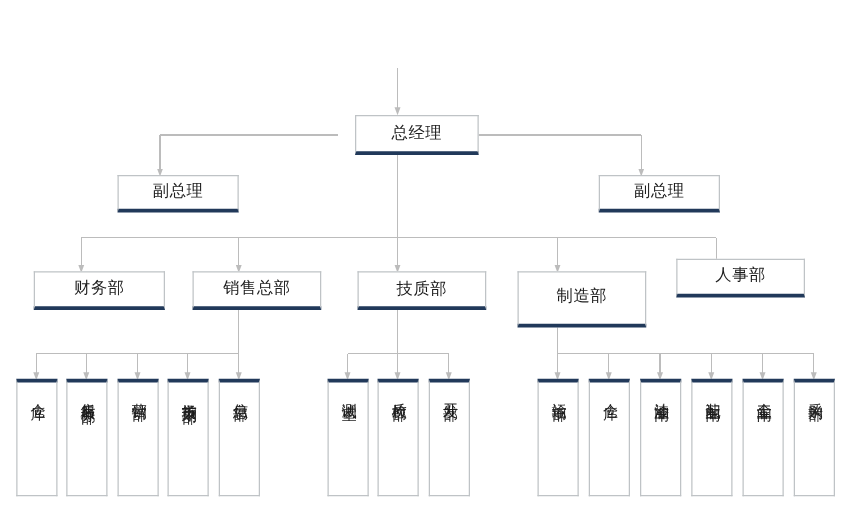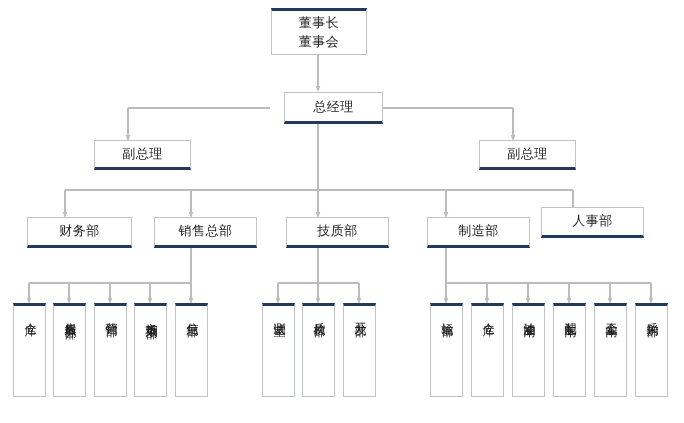--- a/index.html
+++ b/index.html
@@ -113,24 +113,20 @@
       <line x1="446" y1="283" x2="651" y2="283"></line>
       <line x1="446" y1="283" x2="446" y2="301" marker-end="url(#arrow)"></line>
       <line x1="487" y1="283" x2="487" y2="301" marker-end="url(#arrow)"></line>
       <line x1="528" y1="283" x2="528" y2="301" marker-end="url(#arrow)"></line>
       <line x1="569" y1="283" x2="569" y2="301" marker-end="url(#arrow)"></line>
       <line x1="610" y1="283" x2="610" y2="301" marker-end="url(#arrow)"></line>
       <line x1="651" y1="283" x2="651" y2="301" marker-end="url(#arrow)"></line>
     </g>
   </svg>
 
-  <div class="node accent-top" style="left:271px; top:8px; width:96px; height:47px;">
-    <span class="node-label">董事长
-董事会</span>
-  </div>
 
   <div class="node accent-bottom" style="left:270px; top:92px; width:99px; height:32px;">
     <span class="node-label">总经理</span>
   </div>
 
   <div class="node accent-bottom" style="left:80px; top:140px; width:97px; height:30px;">
     <span class="node-label">副总理</span>
   </div>
   <div class="node accent-bottom" style="left:465px; top:140px; width:97px; height:30px;">
     <span class="node-label">副总理</span>
@@ -138,21 +134,21 @@
 
   <div class="node accent-bottom" style="left:140px; top:217px; width:103px; height:31px;">
     <span class="node-label">销售总部</span>
   </div>
   <div class="node accent-bottom" style="left:13px; top:217px; width:105px; height:31px;">
     <span class="node-label">财务部</span>
   </div>
   <div class="node accent-bottom" style="left:272px; top:217px; width:103px; height:31px;font-family:Liberation Serif, serif;">
     <span class="node-label">技质部</span>
   </div>
-  <div class="node accent-bottom" style="left:413px; top:217px; width:103px; height:31px;">
+  <div class="node accent-bottom" style="left:400px; top:217px; width:103px; height:45px;">
     <span class="node-label">制造部</span>
   </div>
   <div class="node accent-bottom" style="left:527px; top:207px; width:103px; height:31px;">
     <span class="node-label">人事部</span>
   </div>
 
   <div class="node vertical accent-top" style="left:13px; top:303px; width:33px; height:94px;">
     <span class="node-label">仓库</span>
   </div>
   <div class="node vertical accent-top" style="left:53px; top:303px; width:33px; height:94px;">

